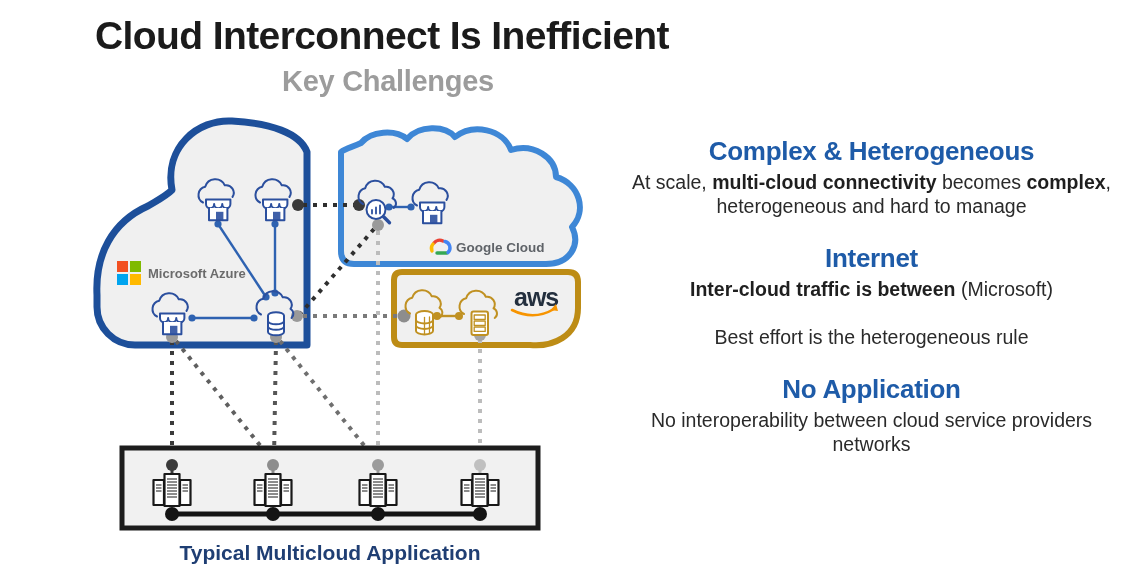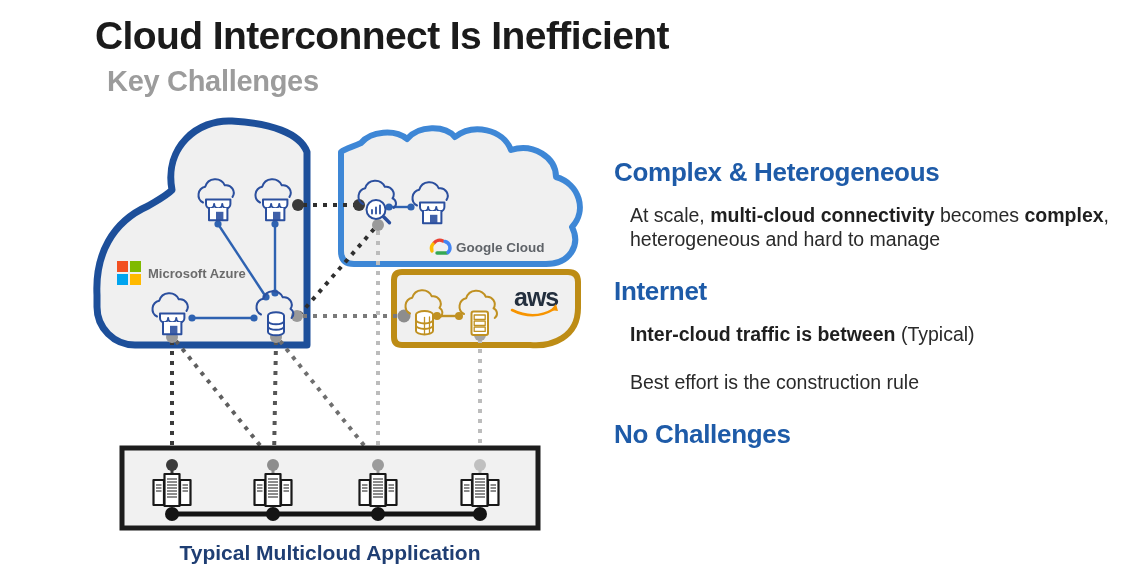--- a/index.html
+++ b/index.html
@@ -1,26 +1,26 @@
 <!DOCTYPE html>
 <html><head>
 <meta charset="utf-8">
 <style>
   html,body{margin:0;padding:0;background:#ffffff;}
   .canvas{position:relative;width:1140px;height:570px;background:#ffffff;overflow:hidden;
-          font-family:"Liberation Sans",sans-serif;}
+          font-family:"Liberation Sans",sans-serif;text-align:center;}
   
   .hdr{position:absolute;left:95px;top:14px;}
   .hdr h1{margin:0;font-size:39px;font-weight:800;letter-spacing:-0.6px;color:#1b1b1b;}
   .hdr h2{margin:7px 0 0 12px;font-size:29px;font-weight:800;letter-spacing:-0.3px;color:#9c9c9c;}
   
-  .col{position:absolute;left:614px;top:157px;width:515px;}
+  .col{position:absolute;left:614px;top:136px;width:515px;}
   .col section{margin:0 0 24px 0;}
   .col h3{margin:0 0 4px 0;font-size:26px;font-weight:800;color:#1e5ba8;letter-spacing:-0.3px;}
-  .col p{margin:16px;font-size:19.5px;line-height:1.23;color:#2a2a2a;}
+  .col p{margin:4px;font-size:19.5px;line-height:1.23;color:#2a2a2a;}
   .col p .b{font-weight:bold;color:#1f1f1f;}
   
   .diag{position:absolute;left:0;top:0;}
   .cloudfill{fill:#f0f0f0;}
   .azure-stroke{stroke:#1d4f9a;}
   .google-stroke{stroke:#3e87d6;}
   .aws-stroke{stroke:#bd8c15;}
   text{font-family:"Liberation Sans",sans-serif;}
   .lbl-azure{font-size:13px;font-weight:600;fill:#6b6b6b;}
   .lbl-google{font-size:13.5px;font-weight:600;fill:#5f6368;}
@@ -40,27 +40,28 @@
     <h2>Key Challenges</h2>
   </div>
 
   <div class="col">
     <section>
       <h3>Complex &amp; Heterogeneous</h3>
       <p><span>At scale, </span><span class="b">multi-cloud connectivity</span><span> becomes </span><span class="b">complex</span><span>, heterogeneous and hard to manage</span></p>
     </section>
     <section>
       <h3>Internet</h3>
-      <p><span class="b">Inter-cloud traffic is between</span><span> (Typical)</span></p>
-    </section>
-    <section>
-      <p><span>Best effort is the construction rule</span></p>
-    </section>
-    <section>
-      <h3>No Challenges</h3>
+      <p><span class="b">Inter-cloud traffic is between</span><span> (Microsoft)</span></p>
+    </section>
+    <section>
+      <p><span>Best effort is the heterogeneous rule</span></p>
+    </section>
+    <section>
+      <h3>No Application</h3>
+      <p><span>No interoperability between cloud service providers networks</span></p>
     </section>
   </div>
 
   <svg class="diag" width="600" height="570" viewBox="0 0 600 570">
     <defs>
 
       <g id="ic-app" stroke="currentColor" stroke-width="2" fill="none" stroke-linecap="round" stroke-linejoin="round">
         <path d="M7 20.5 a8.5 8.5 0 0 1 2.2 -15.8 a10.5 10.5 0 0 1 19.6 -1.4 a7.6 7.6 0 0 1 7.7 11.6"></path>
         <path d="M10 17.5 h24.4 v4.6 a4.06 4.2 0 0 1 -8.13 0 a4.06 4.2 0 0 1 -8.13 0 a4.06 4.2 0 0 1 -8.14 0 z" fill="#ffffff"></path>
         <path d="M13 26 v12.3 h18.4 V26" fill="#ffffff"></path>

